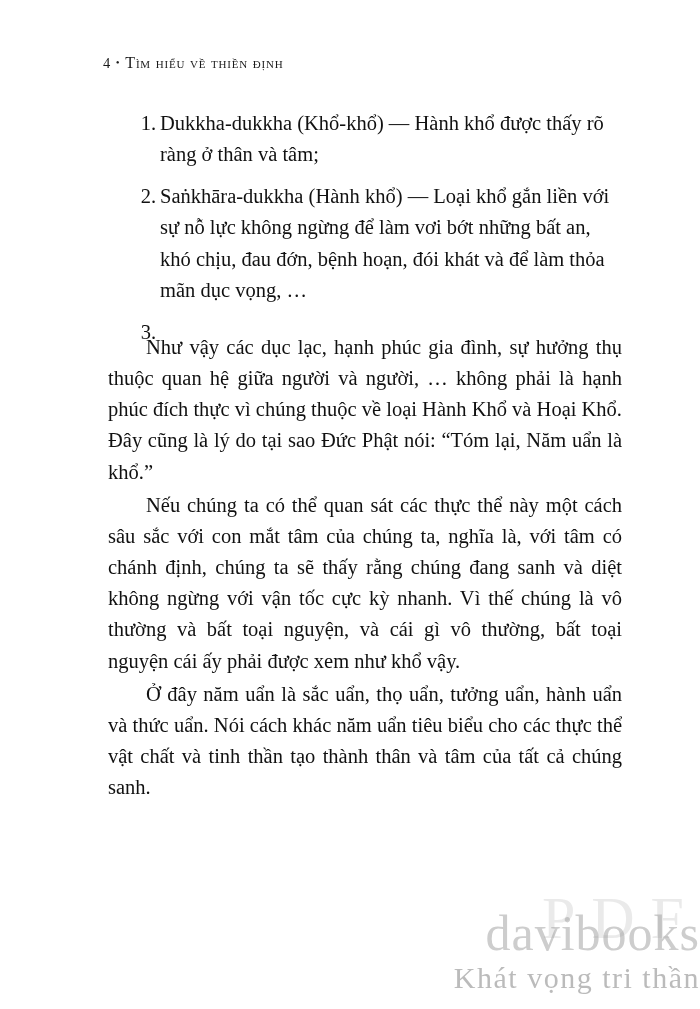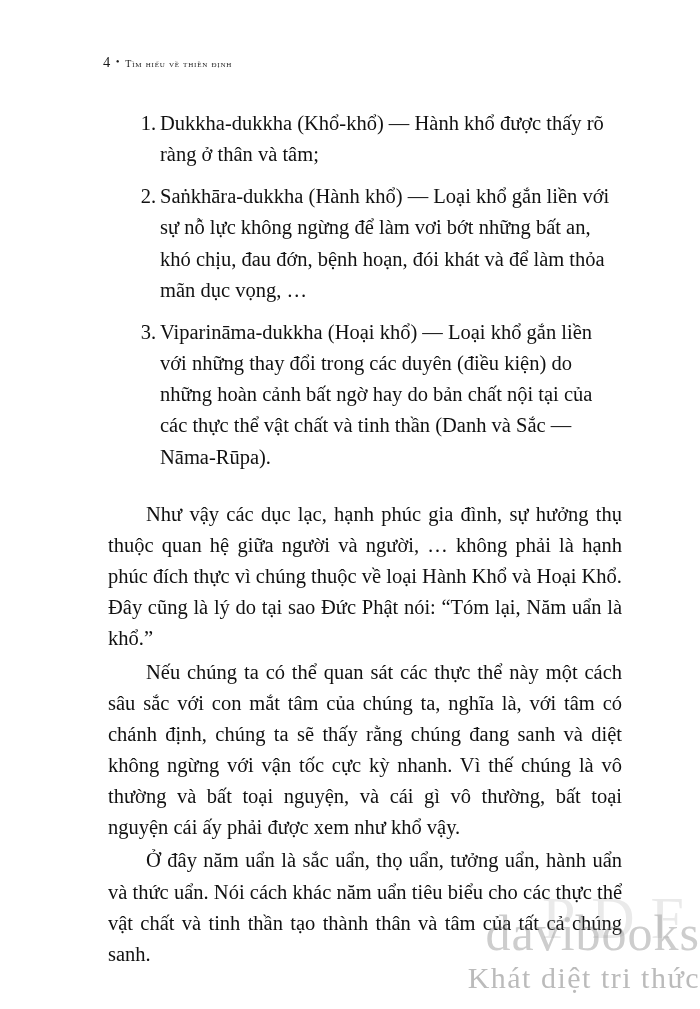--- a/index.html
+++ b/index.html
@@ -35,21 +35,21 @@
   .running-head .folio {
     font-size: 14.5px;
   }
   .running-head .sep {
     padding: 0 5px;
     font-size: 11px;
     vertical-align: 2px;
   }
   .running-head .title {
     font-variant: small-caps;
-    font-size: 10px;
+    font-size: 16px;
     letter-spacing: 0.8px;
   }
 
   .content {
     position: absolute;
     top: 108px;
     left: 108px;
     width: 514px;
   }
 
@@ -139,31 +139,30 @@
       <li>
         <span class="num">1.</span>
         <span>Dukkha-dukkha (Khổ-khổ) — Hành khổ được thấy rõ ràng ở thân và tâm;</span>
       </li>
       <li>
         <span class="num">2.</span>
         <span>Saṅkhāra-dukkha (Hành khổ) — Loại khổ gắn liền với sự nỗ lực không ngừng để làm vơi bớt những bất an, khó chịu, đau đớn, bệnh hoạn, đói khát và để làm thỏa mãn dục vọng, …</span>
       </li>
       <li>
         <span class="num">3.</span>
-        <span>Viparināma-dukkha (Hoại khổ) — Loại khổ gắn liền với những thay đổi trong các duyên (điều kiện) do những hoàn cảnh bất ngờ hay do bản chất nội tại của các thực thể vật chất và tinh thần (Danh và Sắc — Nāma-Rūpa).</span>
       </li>
     </ol>
 
     <div class="para-gap"></div>
 
     <p class="body">Như vậy các dục lạc, hạnh phúc gia đình, sự hưởng thụ thuộc quan hệ giữa người và người, … không phải là hạnh phúc đích thực vì chúng thuộc về loại Hành Khổ và Hoại Khổ. Đây cũng là lý do tại sao Đức Phật nói: “Tóm lại, Năm uẩn là khổ.”</p>
     <p class="body">Nếu chúng ta có thể quan sát các thực thể này một cách sâu sắc với con mắt tâm của chúng ta, nghĩa là, với tâm có chánh định, chúng ta sẽ thấy rằng chúng đang sanh và diệt không ngừng với vận tốc cực kỳ nhanh. Vì thế chúng là vô thường và bất toại nguyện, và cái gì vô thường, bất toại nguyện cái ấy phải được xem như khổ vậy.</p>
     <p class="body">Ở đây năm uẩn là sắc uẩn, thọ uẩn, tưởng uẩn, hành uẩn và thức uẩn. Nói cách khác năm uẩn tiêu biểu cho các thực thể vật chất và tinh thần tạo thành thân và tâm của tất cả chúng sanh.</p>
 
   </div>
 
   <div class="watermark">
     <div class="wm-ghost">PDF</div>
     <div class="wm-main">davibooks</div>
-    <div class="wm-sub">Khát diệt tri thức</div>
+    <div class="wm-sub">Khát vọng tri thần</div>
   </div>
 
 </div>
 
 </body></html>

